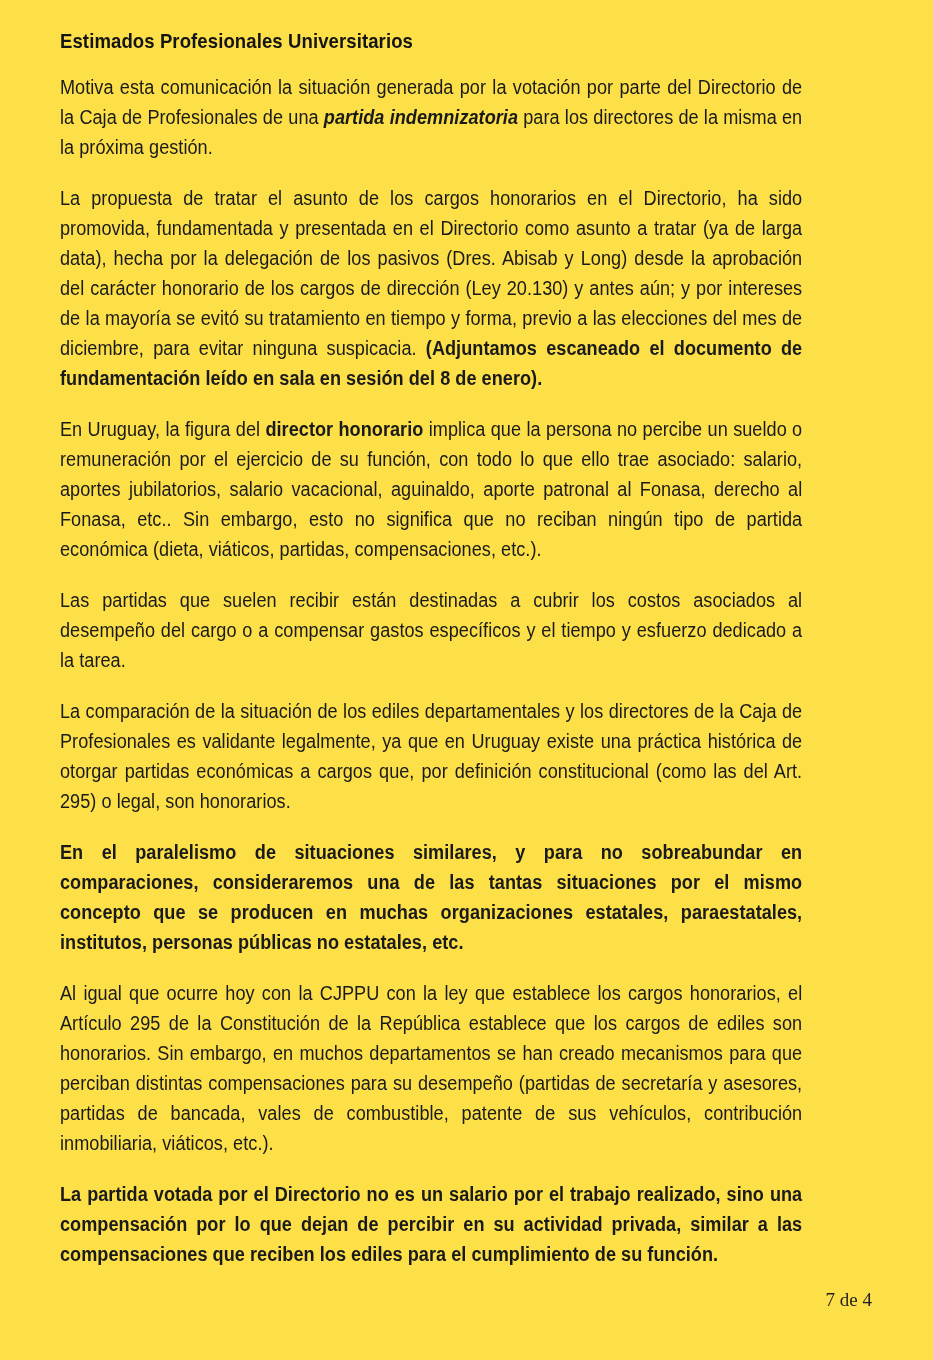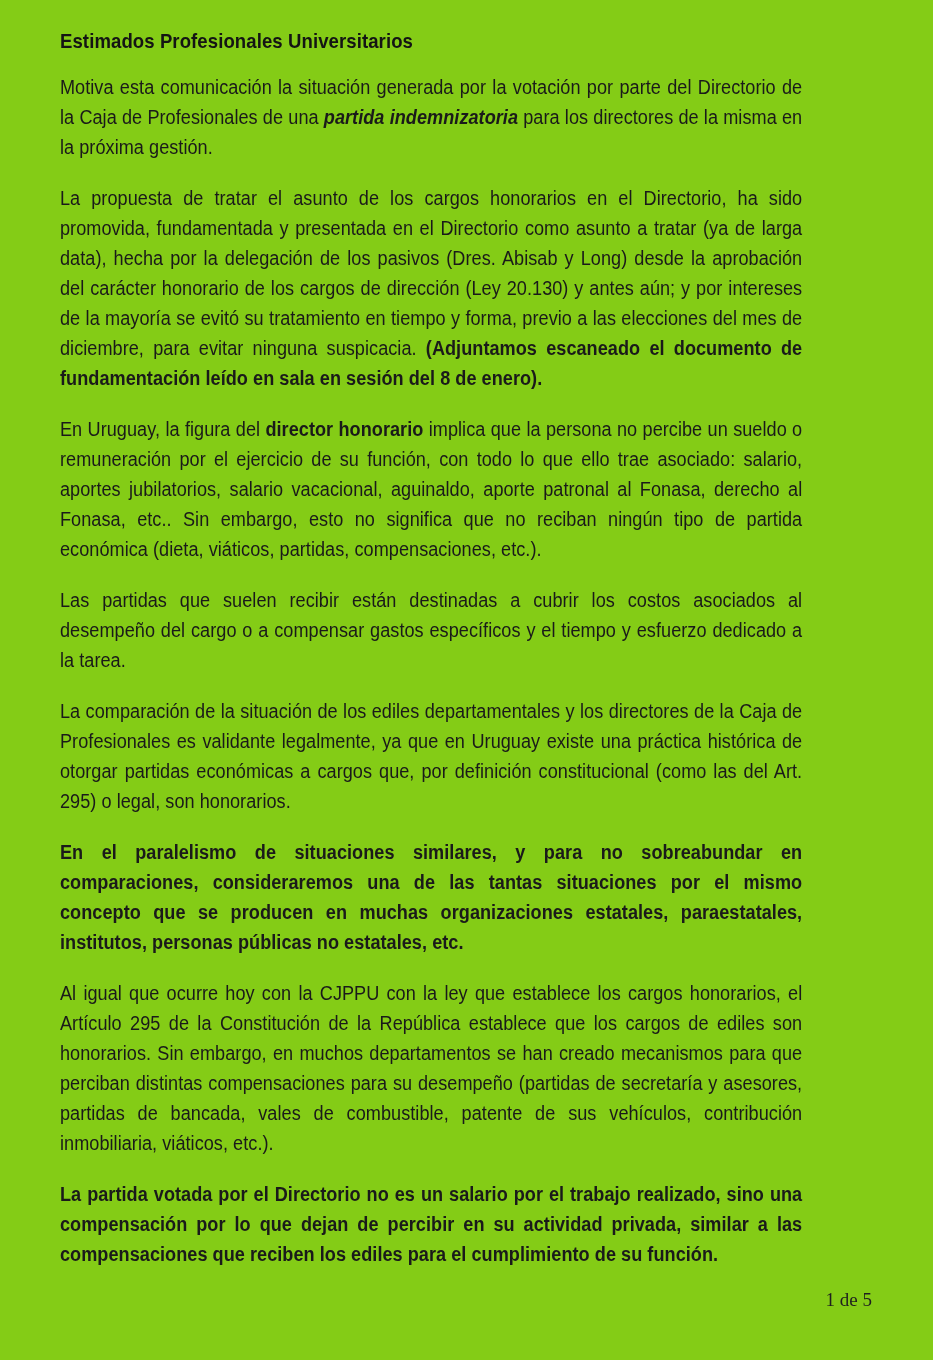--- a/index.html
+++ b/index.html
@@ -14,21 +14,21 @@
     position: relative;
     overflow: hidden;
     font-family: "Liberation Sans", "DejaVu Sans", sans-serif;
     color: #1a1a1a;
     -webkit-font-smoothing: antialiased;
   }
 
   .page {
     position: absolute;
     inset: 0;
-    background: #84cc16;
+    background: #fde047;
   }
 
   .content {
     position: absolute;
     left: 60px;
     top: 26px;
     width: 812px;
   }
 
   
@@ -112,16 +112,16 @@
       <p class="para" id="p4"><span>Las partidas que suelen recibir están destinadas a cubrir los costos asociados al desempeño del cargo o a compensar gastos específicos y el tiempo y esfuerzo dedicado a la tarea.</span></p>
       <p class="para" id="p5"><span>La comparación de la situación de los ediles departamentales y los directores de la Caja de Profesionales es validante legalmente, ya que en Uruguay existe una práctica histórica de otorgar partidas económicas a cargos que, por definición constitucional (como las del Art. 295) o legal, son honorarios.</span></p>
       <p class="para bold" id="p6"><span class="b">En el paralelismo de situaciones similares, y para no sobreabundar en comparaciones, consideraremos una de las tantas situaciones por el mismo concepto que se producen en muchas organizaciones estatales, paraestatales, institutos, personas públicas no estatales, etc.</span></p>
       <p class="para" id="p7"><span>Al igual que ocurre hoy con la CJPPU con la ley que establece los cargos honorarios, el Artículo 295 de la Constitución de la República establece que los cargos de ediles son honorarios. Sin embargo, en muchos departamentos se han creado mecanismos para que perciban distintas compensaciones para su desempeño (partidas de secretaría y asesores, partidas de bancada, vales de combustible, patente de sus vehículos, contribución inmobiliaria, viáticos, etc.).</span></p>
       <p class="para bold" id="p8"><span class="b">La partida votada por el Directorio no es un salario por el trabajo realizado, sino una compensación por lo que dejan de percibir en su actividad privada, similar a las compensaciones que reciben los ediles para el cumplimiento de su función.</span></p>
 
     </div>
   </div>
 
   <div class="footer">
-    <span class="footer-text">1 de 5</span>
+    <span class="footer-text">7 de 4</span>
   </div>
 
 </div>
 
 </body></html>

